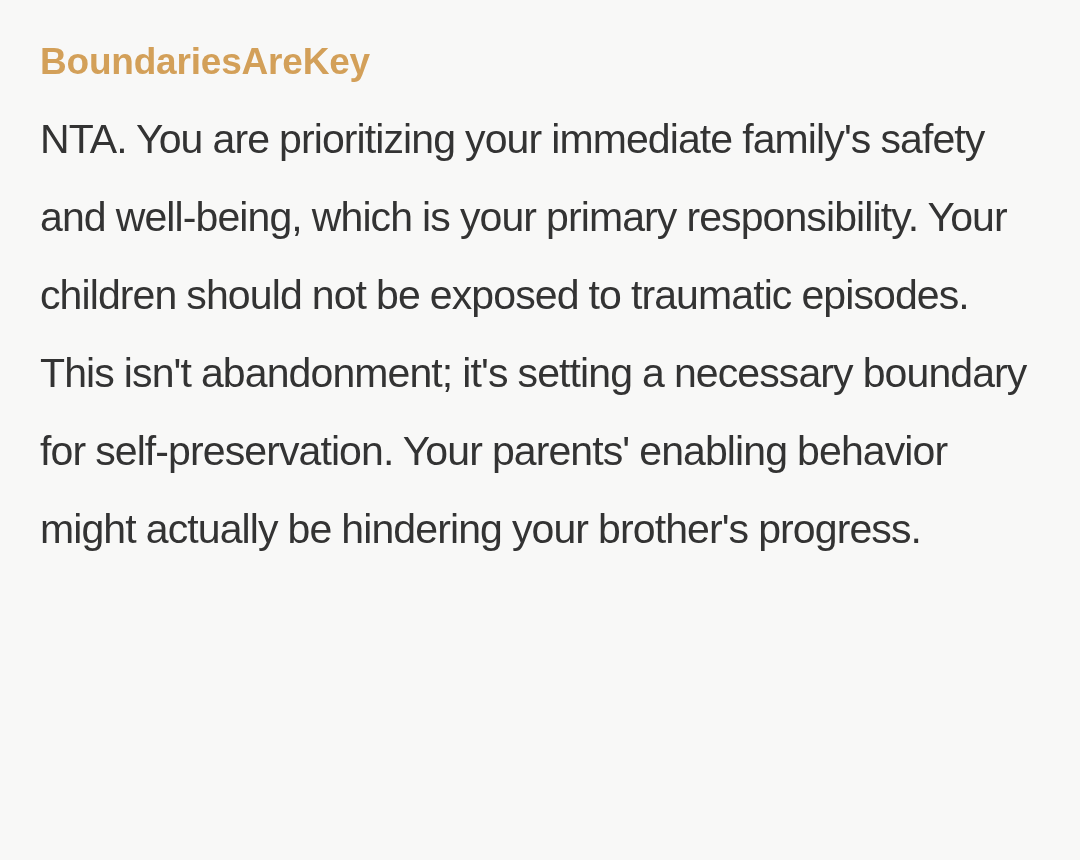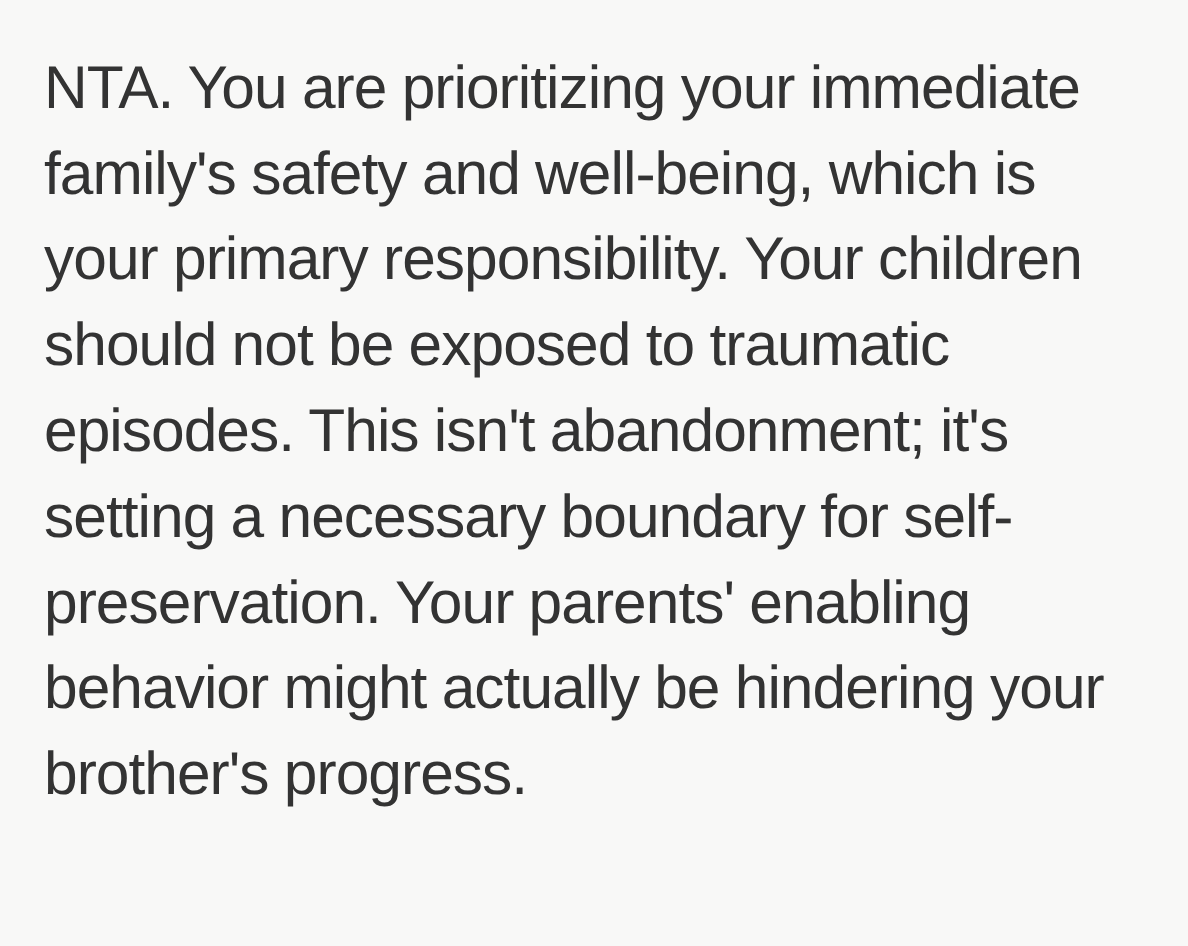--- a/index.html
+++ b/index.html
@@ -29,31 +29,32 @@
     font-size: 37px;
     font-weight: bold;
     line-height: 1.18;
     letter-spacing: -0.2px;
     color: #d3a059;
     margin: 0 0 16px 0;
     white-space: nowrap;
   }
 
   .comment-body {
-    font-size: 55px;
+    font-size: 41px;
     font-weight: 400;
     line-height: 78px;
     letter-spacing: -0.9px;
     color: #333333;
     margin: 0;
     width: 1000px;
     word-spacing: -0.5px;
   }
 </style>
 </head>
 <body>
 
 <div class="comment-card">
 
+  <div class="comment-author">BoundariesAreKey</div>
 
   <div class="comment-body">NTA. You are prioritizing your immediate family's safety and well-being, which is your primary responsibility. Your children should not be exposed to traumatic episodes. This isn't abandonment; it's setting a necessary boundary for self-preservation. Your parents' enabling behavior might actually be hindering your brother's progress.</div>
 
 </div>
 
 </body></html>

